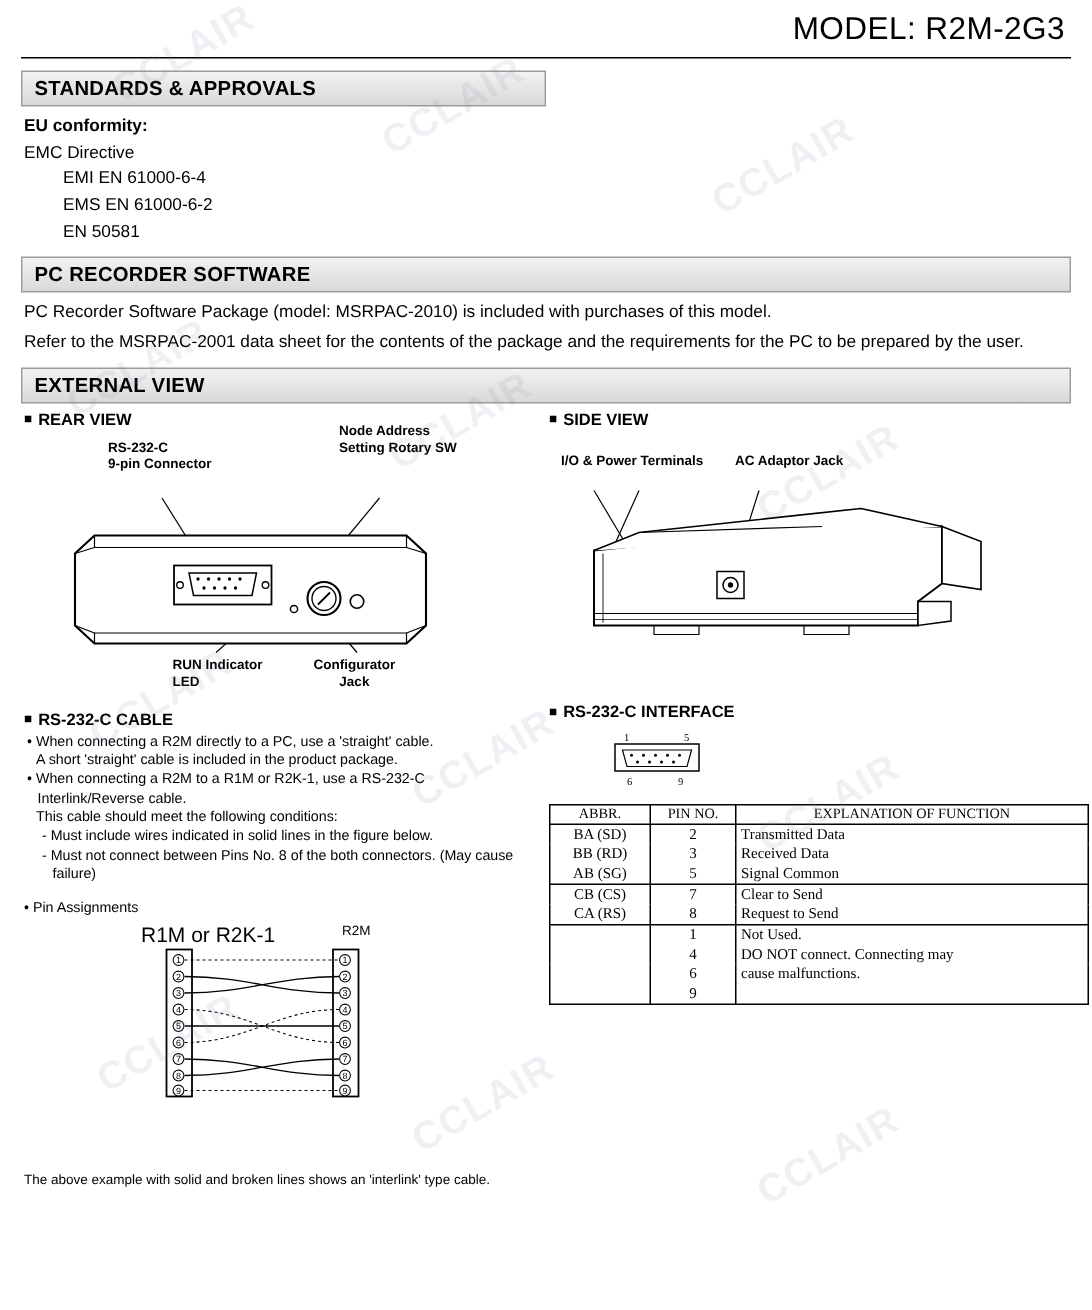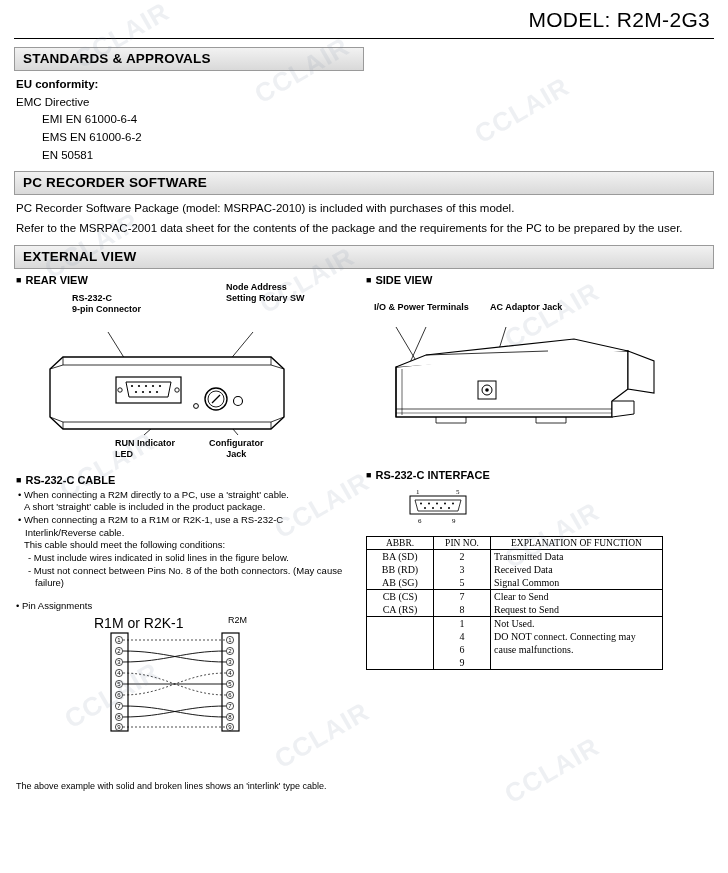--- a/index.html
+++ b/index.html
@@ -114,21 +114,21 @@
   }
   .bullet.sub {
     margin-left: 12px;
   }
   .bullet.plain { text-indent: 0; padding-left: 0; }
   
   table.pins {
     border-collapse: collapse;
     font-family: "Liberation Serif", serif;
     font-size: 10px;
-    width: 297px;
+    width: 360px;
     margin-top: 4px;
   }
   table.pins th, table.pins td {
     border: 1px solid #000;
     padding: 1px 3px;
     vertical-align: top;
   }
   table.pins th {
     font-weight: normal;
     text-align: center;

